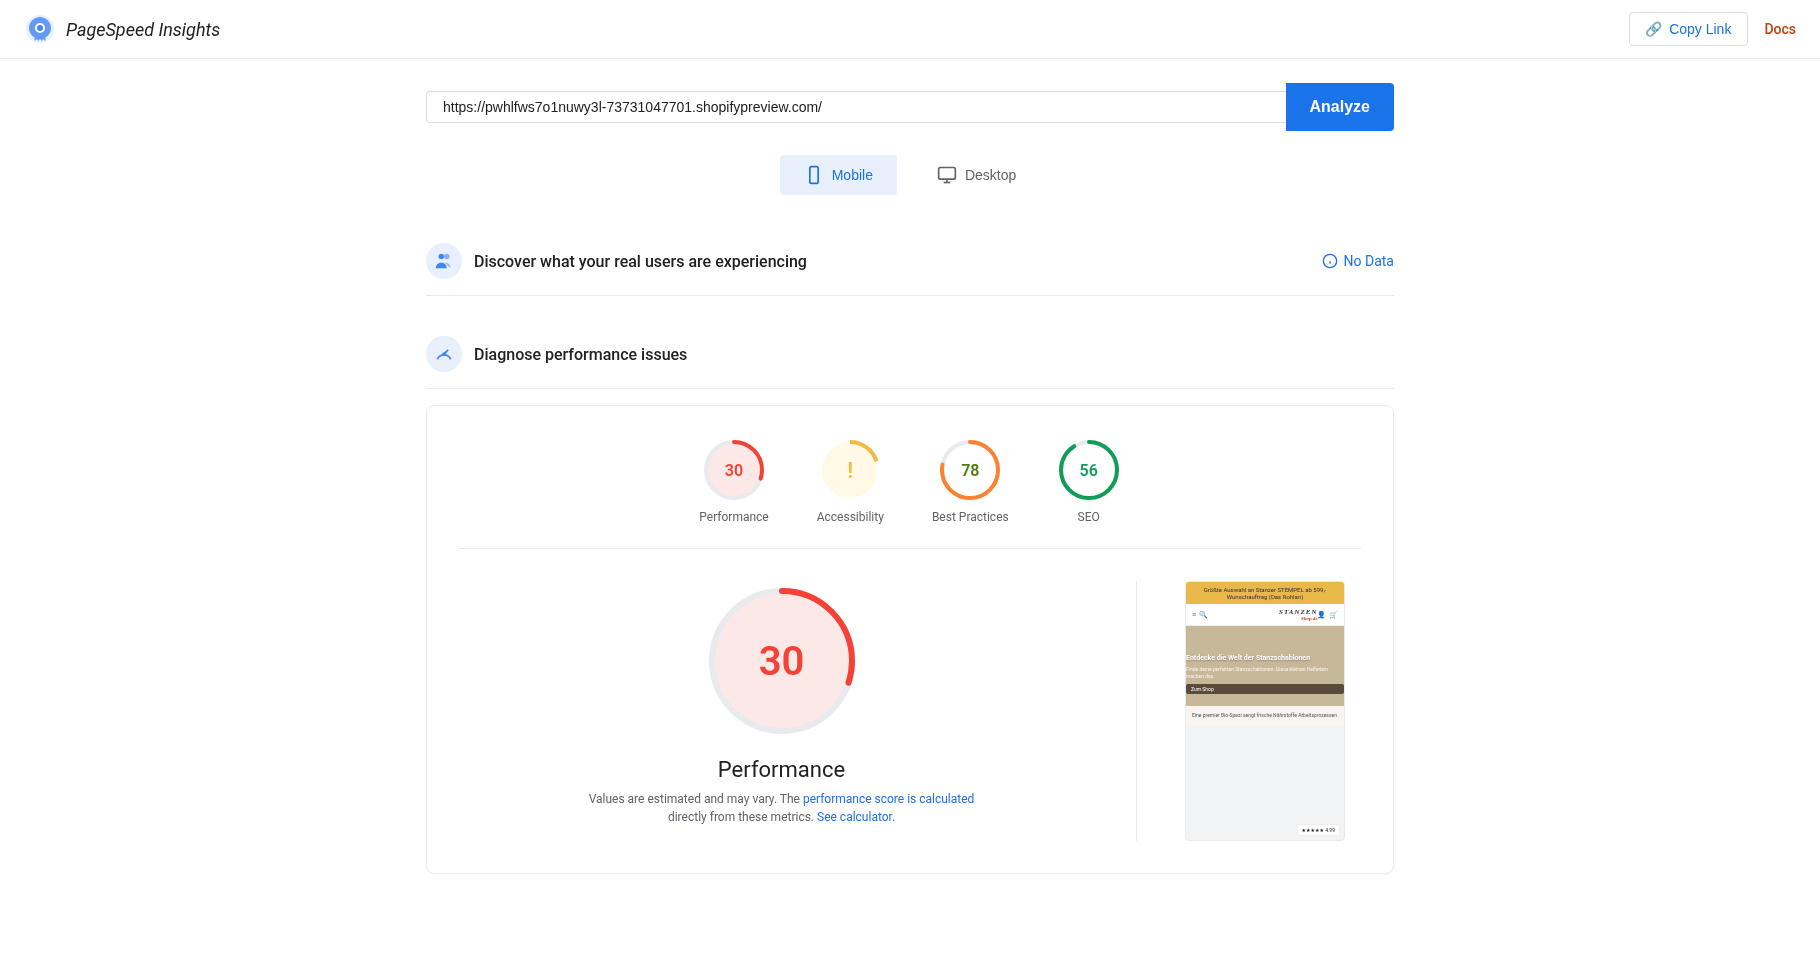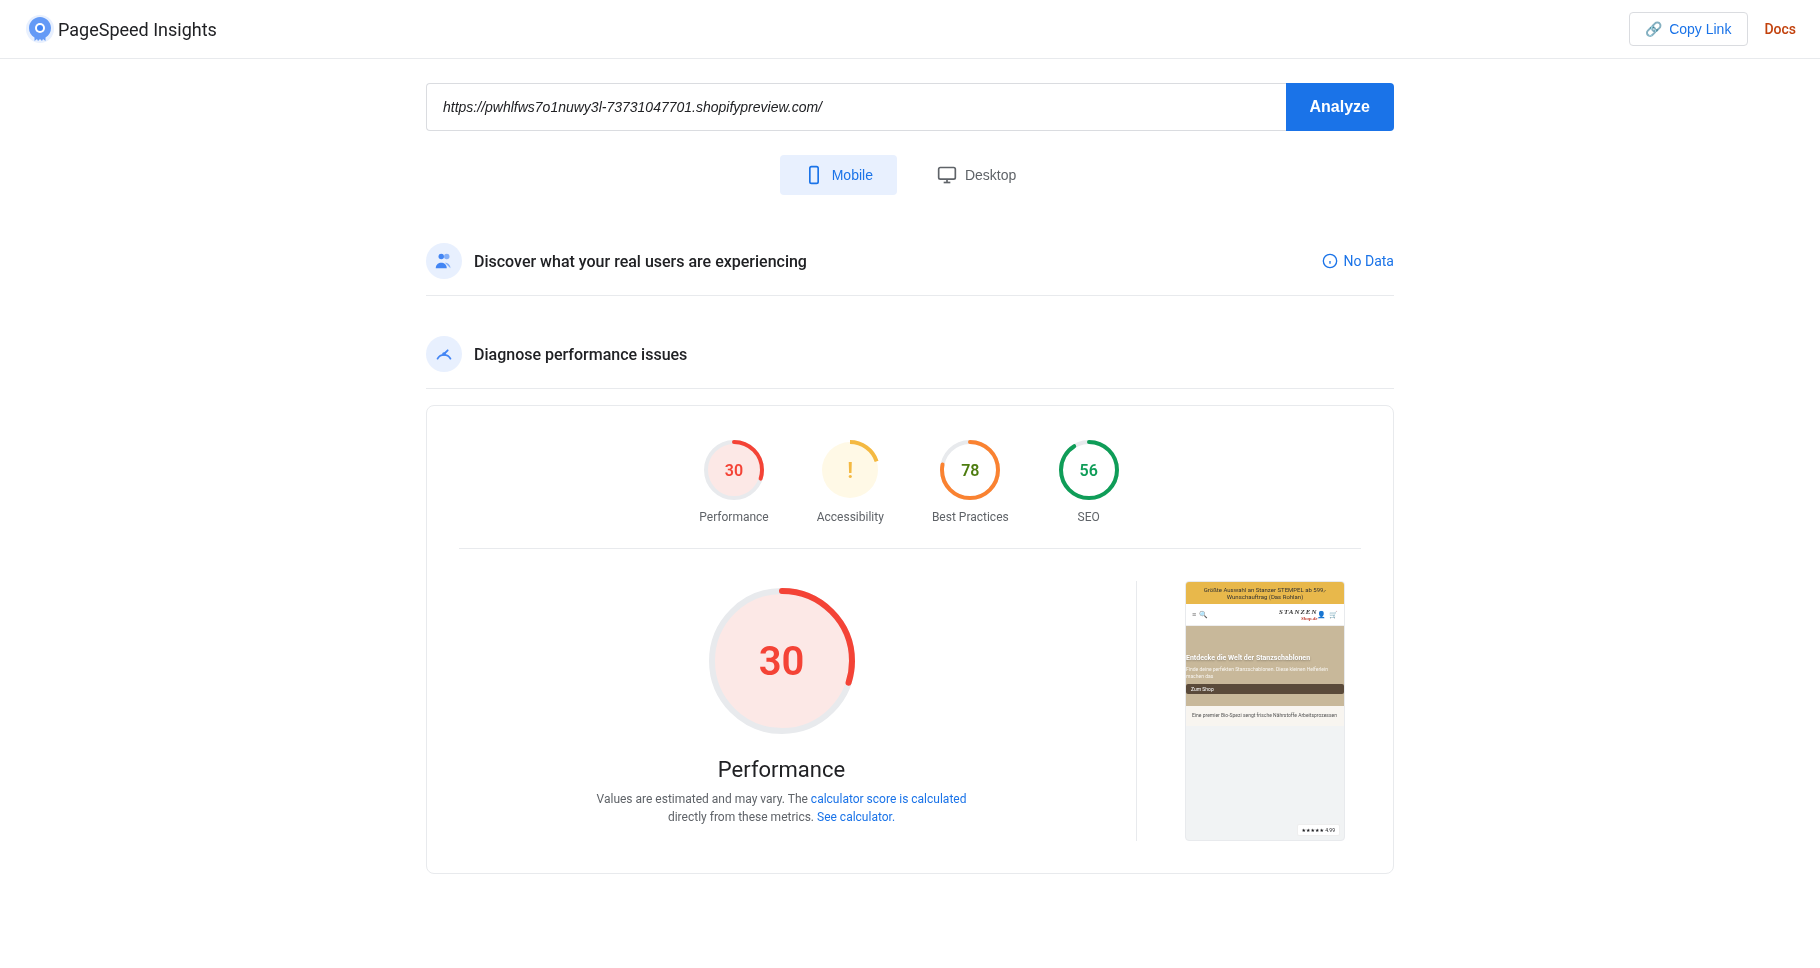--- a/index.html
+++ b/index.html
@@ -18,21 +18,22 @@
       padding: 12px 24px;
       border-bottom: 1px solid #e8eaed;
       position: sticky;
       top: 0;
       background: #fff;
       z-index: 10;
     }
     .header-left {
       display: flex;
       align-items: center;
-      gap: 2px;
+      gap: 10px;
+      font-style: italic;
     }
     .logo-icon {
       width: 32px;
       height: 32px;
     }
     .app-title {
       font-size: 18px;
       font-weight: 400;
       color: #202124;
     }
@@ -71,29 +72,28 @@
 
     
     .url-bar-container {
       display: flex;
       align-items: center;
       gap: 0;
       margin-bottom: 24px;
     }
     .url-input {
       flex: 1;
-      height: 48px;
+      height: 32px;
       border: 1px solid #dadce0;
       border-right: none;
       border-radius: 4px 0 0 4px;
       padding: 0 16px;
       font-size: 14px;
       color: #202124;
       outline: none;
-      font-style: italic;
     }
     .analyze-btn {
       height: 48px;
       padding: 8px 24px;
       background: #1a73e8;
       color: #fff;
       border: none;
       border-radius: 0 4px 4px 0;
       font-size: 16px;
       font-weight: 600;
@@ -530,21 +530,21 @@
             <svg viewBox="0 0 160 160">
               <circle class="big-score-bg-fill" cx="80" cy="80" r="70" fill="#fce8e6"></circle>
               <circle cx="80" cy="80" r="70" fill="none" stroke="#e8eaed" stroke-width="6"></circle>
               <circle cx="80" cy="80" r="70" fill="none" stroke="#f44336" stroke-width="6" stroke-linecap="round" stroke-dasharray="439.82" stroke-dashoffset="307.87"></circle>
             </svg>
             <span class="big-score-value">30</span>
           </div>
           <h2 class="performance-title">Performance</h2>
           <p class="performance-note">
             <span>Values are estimated and may vary. The </span>
-            <a href="#" style="color:#1a73e8;">calculator score is calculated</a>
+            <a href="#" style="color:#1a73e8;">performance score is calculated</a>
             <span> directly from these metrics. </span>
             <a href="#" style="color:#1a73e8;">See calculator.</a>
           </p>
         </div>
 
         <div class="vertical-divider"></div>
 
         <div class="thumbnail-section">
           <div class="website-thumbnail">
             <div class="thumbnail-banner">Größte Auswahl an Stanzer STEMPEL ab 599,-  Wunschauftrag (Das Rohlan)</div>

